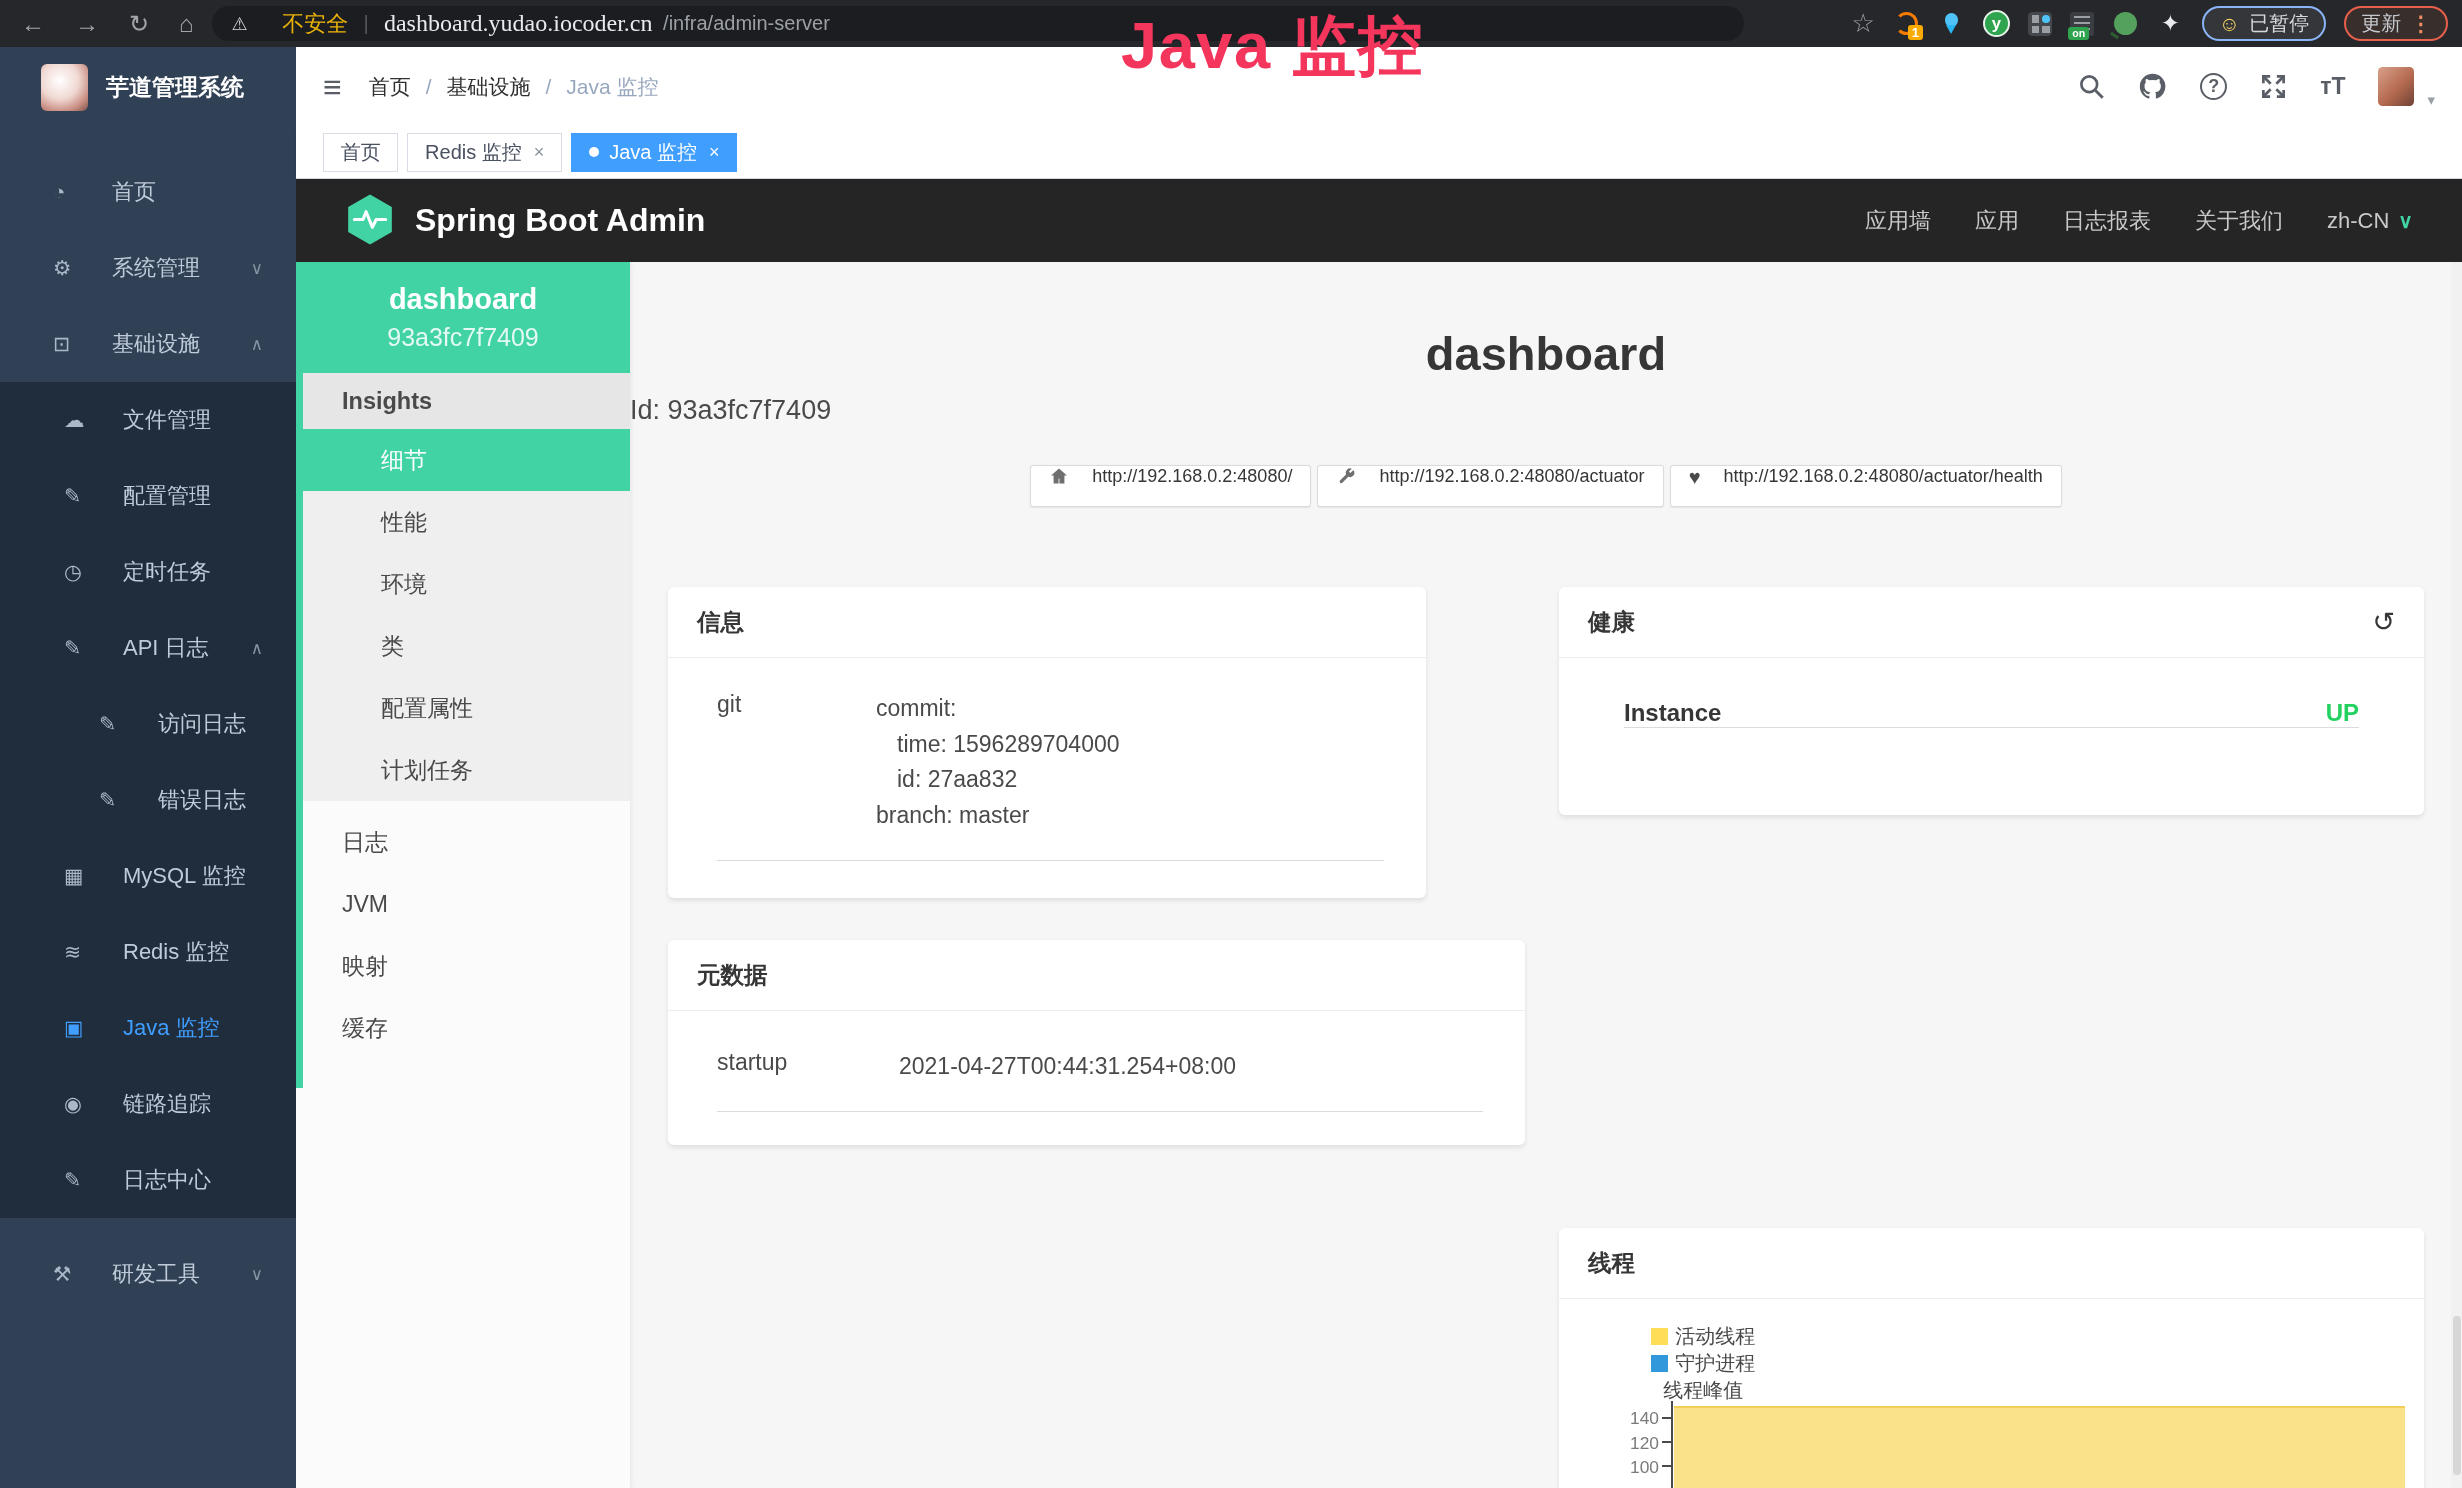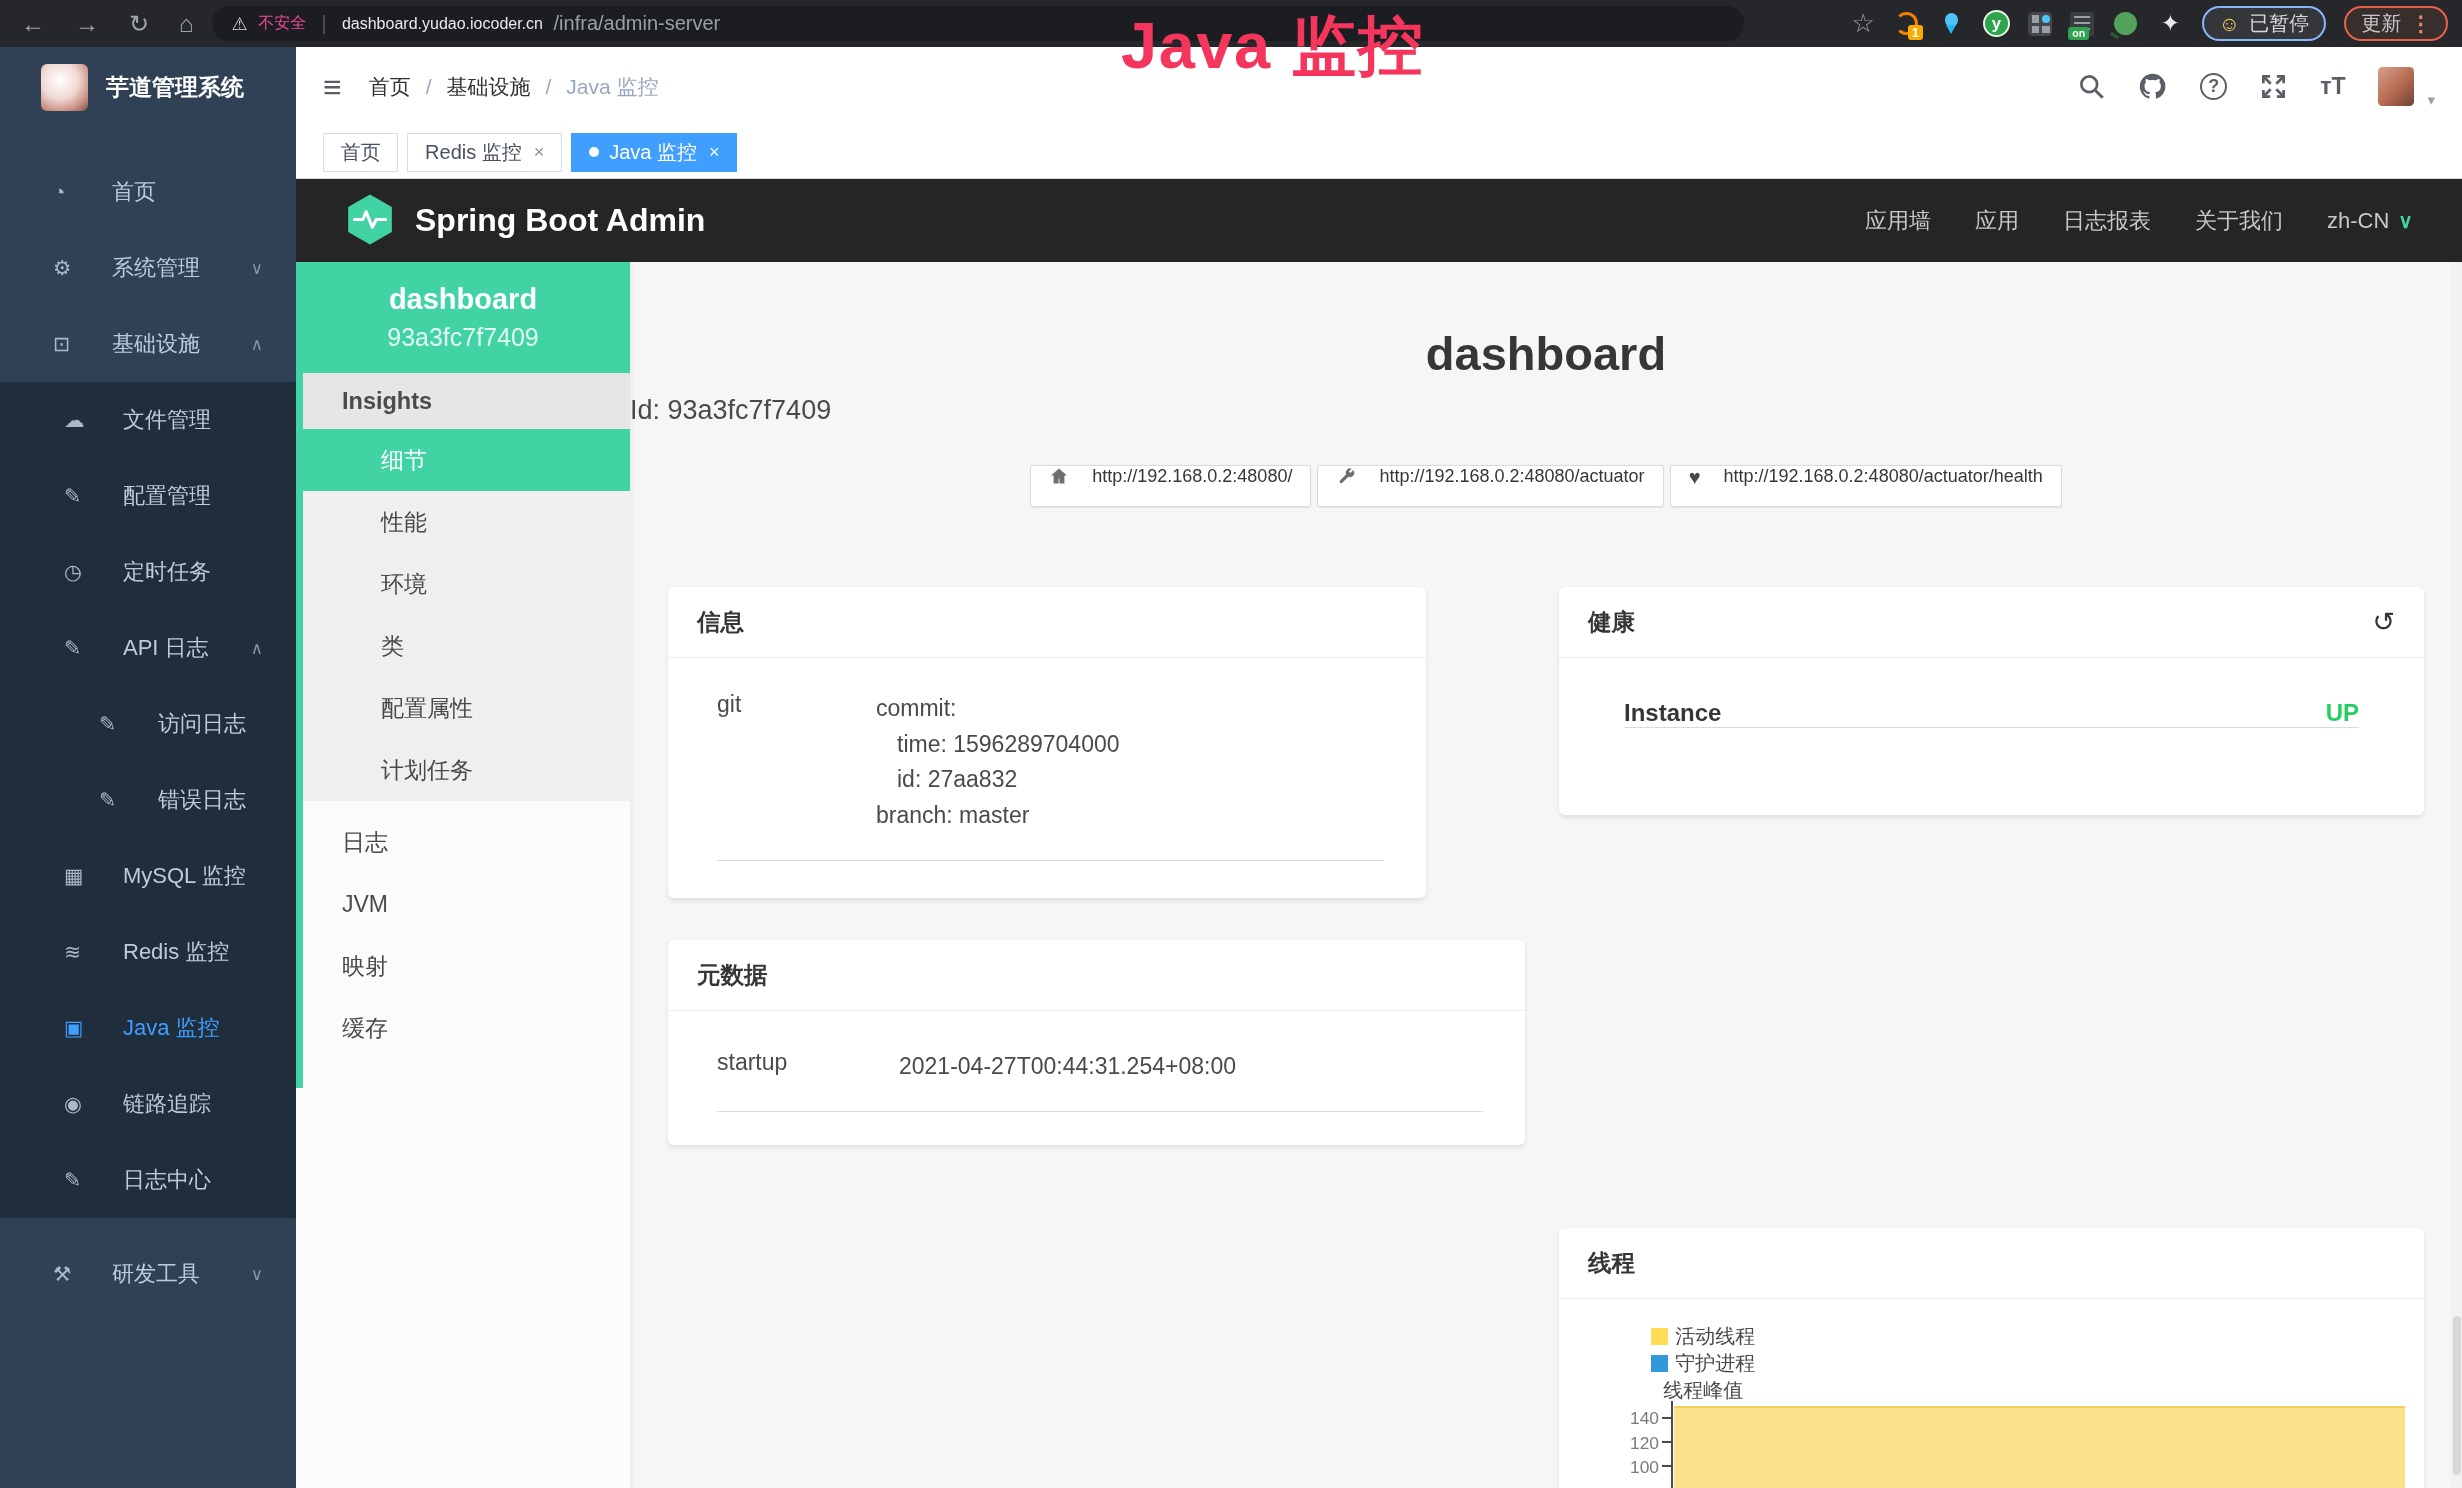--- a/index.html
+++ b/index.html
@@ -7,23 +7,23 @@
               font-family:"Liberation Sans", sans-serif; }
   body { position:relative; }
 
   
   .browser-bar { height:47px; background:#26272b; display:flex; align-items:center; position:relative; z-index:10; }
   .bnav { display:flex; gap:30px; padding-left:21px; color:#a2a6ab; font-size:24px; }
   .bnav span { cursor:pointer; }
   .url-pill { margin-left:18px; width:1532px; height:35px; border-radius:17.4px; background:#1c1d21;
               display:flex; align-items:center; padding:0 20px; gap:10.6px; }
   .url-pill .warn { color:#d6d9dc; font-size:18px; }
-  .url-pill .sec { color:#ec4899; font-size:16px; }
+  .url-pill .sec { color:#eab308; font-size:22px;margin-left:24px; }
   .url-pill .sep { color:#55585e; font-size:20px; margin:0 4.6px; }
-  .url-pill .host { color:#e8eaed; font-size:16px; }
+  .url-pill .host { color:#e8eaed; font-size:24px;font-family:Liberation Serif, serif; }
   .url-pill .path { color:#9aa0a6; font-size:20px; }
   .ext-area { position:absolute; right:13.7px; top:0; height:47px; display:flex; align-items:center; gap:18px; }
   .star { color:#9aa0a6; font-size:26px; }
   .ext-ico { width:27px; height:27px; position:relative; display:flex; align-items:center; justify-content:center; }
   .c-arc { width:23px; height:23px; border-radius:50%; border:3.8px solid #f57c00; border-left-color:transparent; }
   .c-badge { position:absolute; right:-3px; bottom:-3px; background:#f9ab00; color:#fff; font-size:13px; font-weight:bold;
              width:15px; height:15px; border-radius:3px; display:flex; align-items:center; justify-content:center; }
   .pin-head { width:13.7px; height:13.7px; border-radius:50%; background:#4fc3f7; position:absolute; top:3px; }
   .pin-tail { position:absolute; top:15px; width:0; height:0; border-left:5.3px solid transparent; border-right:5.3px solid transparent; border-top:9px solid #29b6f6; }
   .ygreen { width:27px; height:27px; border-radius:50%; background:#2ea44f; color:#fff; font-size:16.7px; font-weight:bold;

